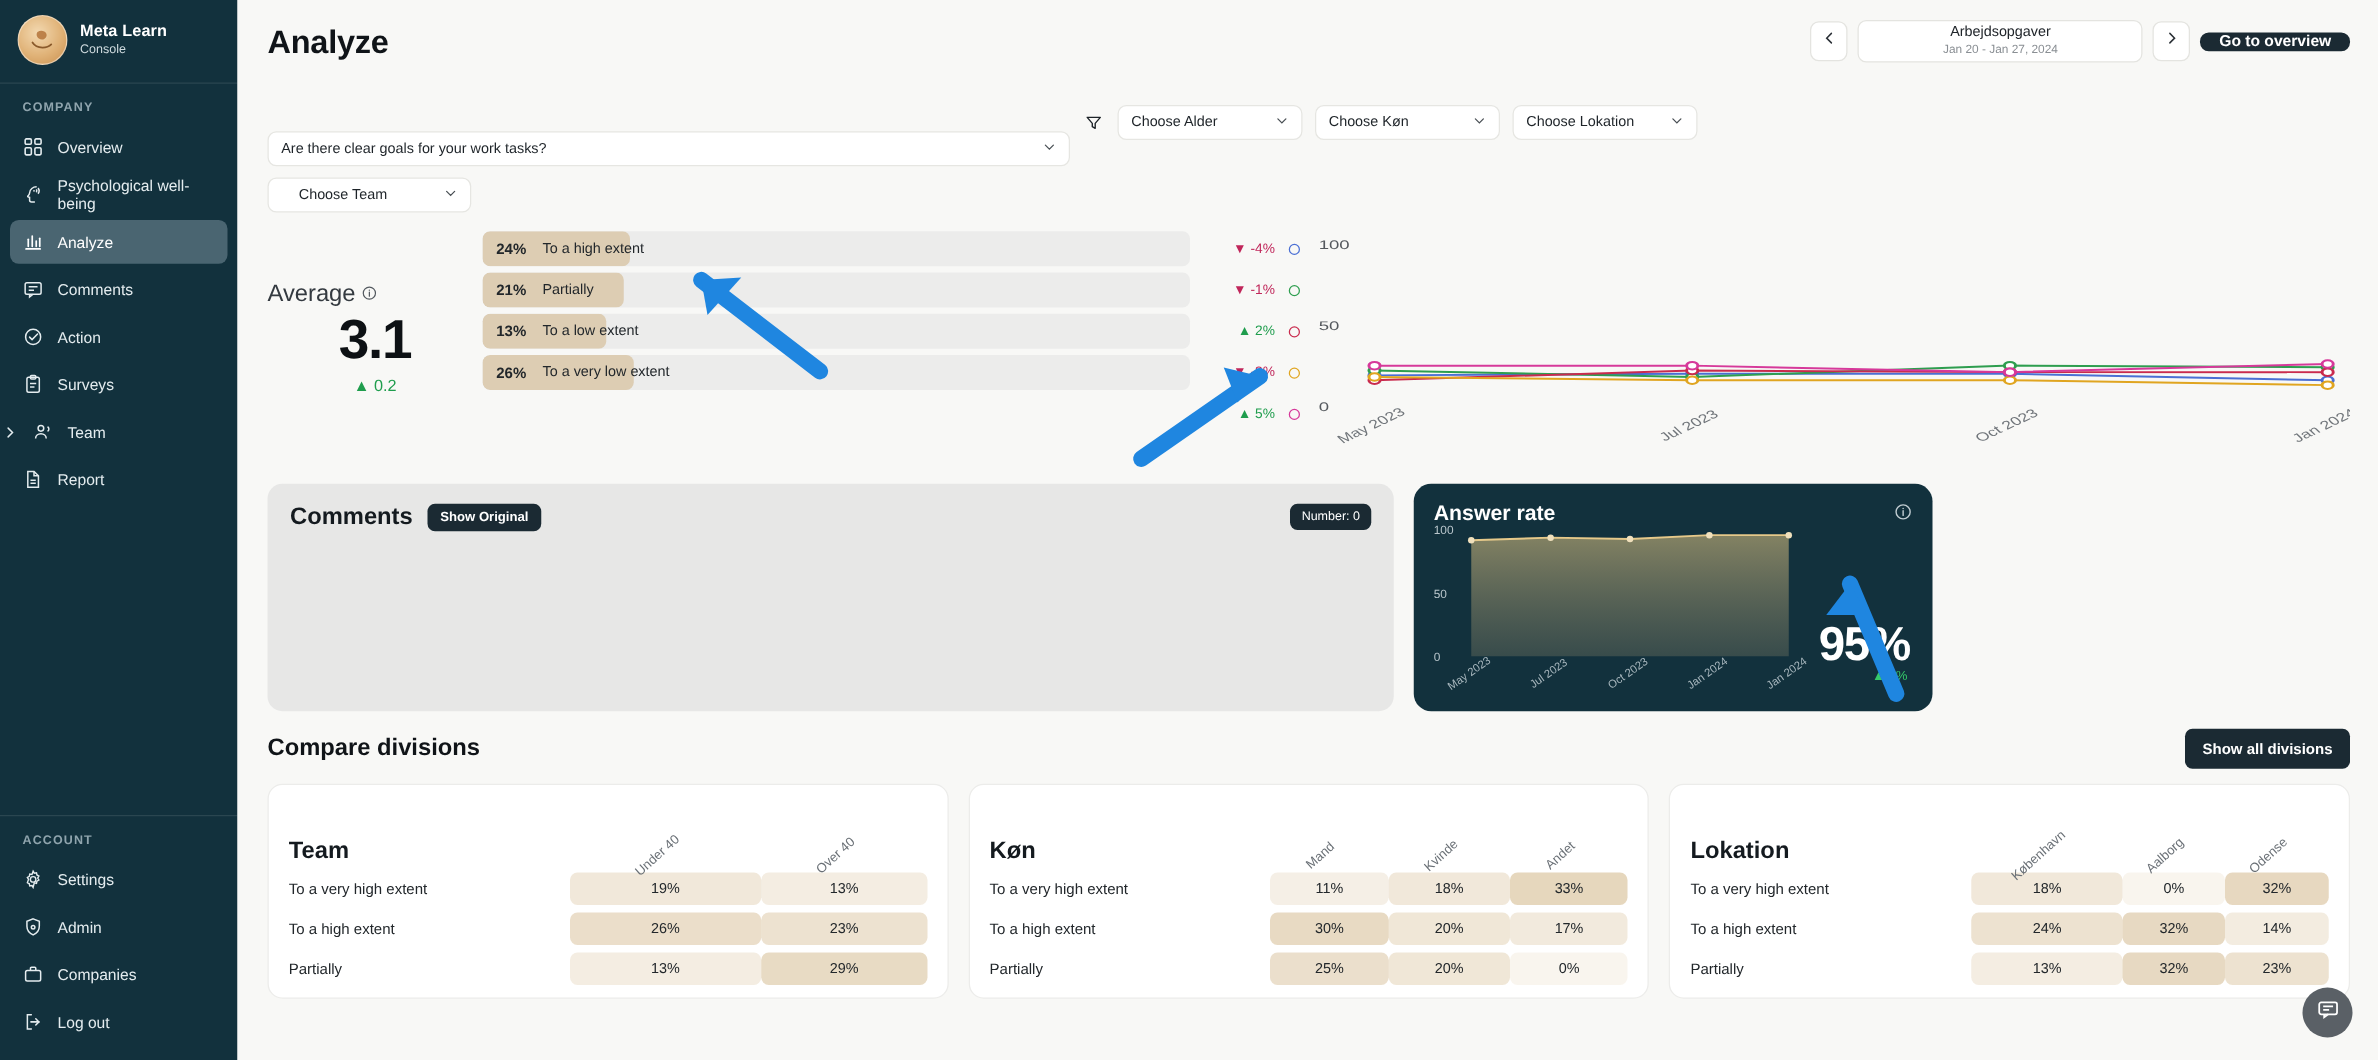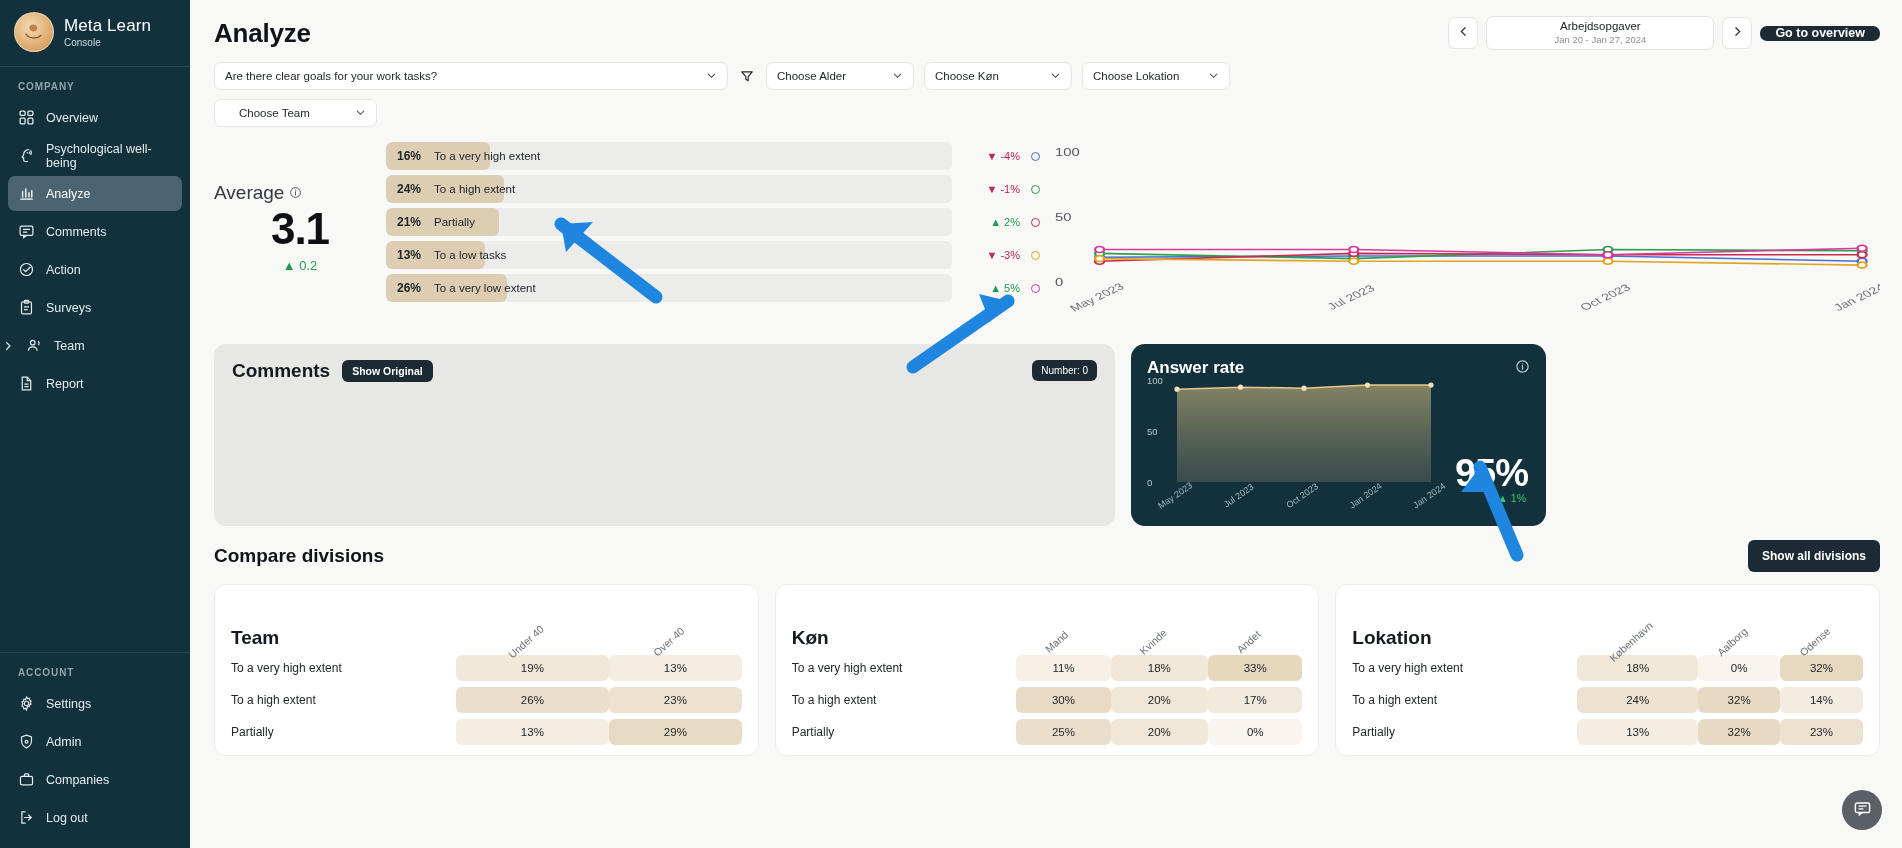--- a/index.html
+++ b/index.html
@@ -26,21 +26,21 @@
   }
   .brand-logo {
     width: 40px; height: 40px; border-radius: 50%;
     background: radial-gradient(circle at 40% 35%, #f3d9b1 0%, #e0b277 55%, #c98f4e 100%);
     border: 1px solid rgba(255,255,255,.45);
     display: flex; align-items: center; justify-content: center;
     flex: 0 0 40px;
     font-size: 18px;
   }
   .brand-text { line-height: 1.15; }
-  .brand-title { font-size: 17px; font-weight: normal; color: #ffffff; letter-spacing: .1px; }
+  .brand-title { font-size: 13px; font-weight: bold; color: #ffffff; letter-spacing: .1px; }
   .brand-sub { font-size: 10px; color: #cfdade; margin-top: 1px; }
 
   .nav-section-label {
     font-size: 10px; letter-spacing: .9px; font-weight: bold;
     color: #8fa4ad; padding: 14px 18px 8px 18px;
   }
   .nav-list { padding: 0 8px; }
   .nav-item {
     display: flex; align-items: center; gap: 11px;
     height: 35px; padding: 0 10px;
@@ -99,21 +99,21 @@
   .filters { padding: 4px 22px 0 24px; }
   .filter-row { display: flex; align-items: center; gap: 10px; margin-bottom: 9px; }
   .select {
     height: 28px; border-radius: 7px;
     background: #fff; border: 1px solid #e6e6e2;
     display: flex; align-items: center; justify-content: space-between;
     padding: 0 10px; font-size: 11.5px; color: #1d2328;
     cursor: pointer;
   }
   .select .cv { color: #4a5055; margin-left: 10px; }
-  .sel-question { width: 514px; }
+  .sel-question { width: 642px; margin-top: 43px; }
   .sel-team { width: 163px; padding-left: 24px; }
   .sel-small { width: 148px; }
   .funnel-ico { width: 18px; display: flex; justify-content: center; color: #1d2328; }
 
   
   .topcharts {
     display: flex; align-items: flex-start;
     padding: 4px 22px 0 24px;
     gap: 0;
   }
@@ -492,45 +492,38 @@
               <circle cx="12" cy="7.6" r="1" fill="#53595f" stroke="none"></circle>
             </svg>
         </span>
       </div>
       <div class="avg-value">3.1</div>
       <div class="avg-delta">▲ 0.2</div>
     </div>
 
     <div class="bars">
         <div class="bar-row">
-          <div class="bar-fill" style="width: 104.4px;"></div>
-          <div class="bar-text">
-            <span class="bar-pct">16%</span>
-            <span>To a very high extent</span>
-          </div>
-        </div>
-        <div class="bar-row">
           <div class="bar-fill" style="width: 117.6px;"></div>
           <div class="bar-text">
             <span class="bar-pct">24%</span>
             <span>To a high extent</span>
           </div>
         </div>
         <div class="bar-row">
           <div class="bar-fill" style="width: 112.65px;"></div>
           <div class="bar-text">
             <span class="bar-pct">21%</span>
             <span>Partially</span>
           </div>
         </div>
         <div class="bar-row">
           <div class="bar-fill" style="width: 99.45px;"></div>
           <div class="bar-text">
             <span class="bar-pct">13%</span>
-            <span>To a low tasks</span>
+            <span>To a low extent</span>
           </div>
         </div>
         <div class="bar-row">
           <div class="bar-fill" style="width: 120.9px;"></div>
           <div class="bar-text">
             <span class="bar-pct">26%</span>
             <span>To a very low extent</span>
           </div>
         </div>
       </div>

